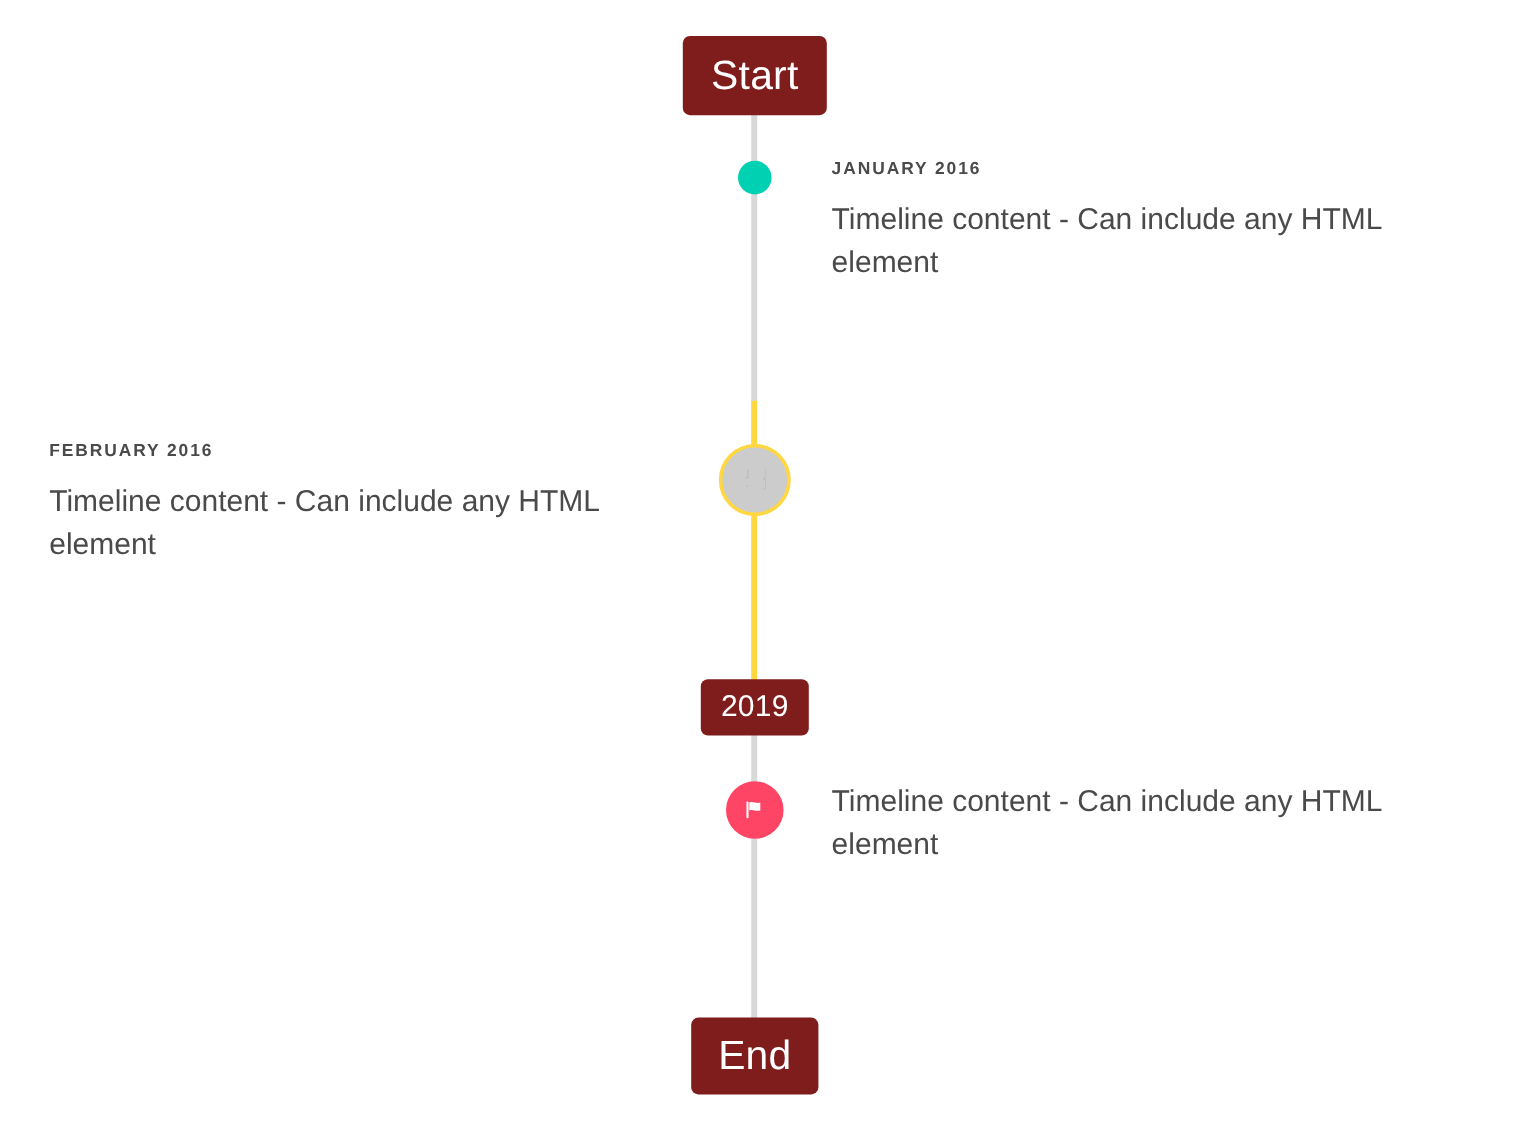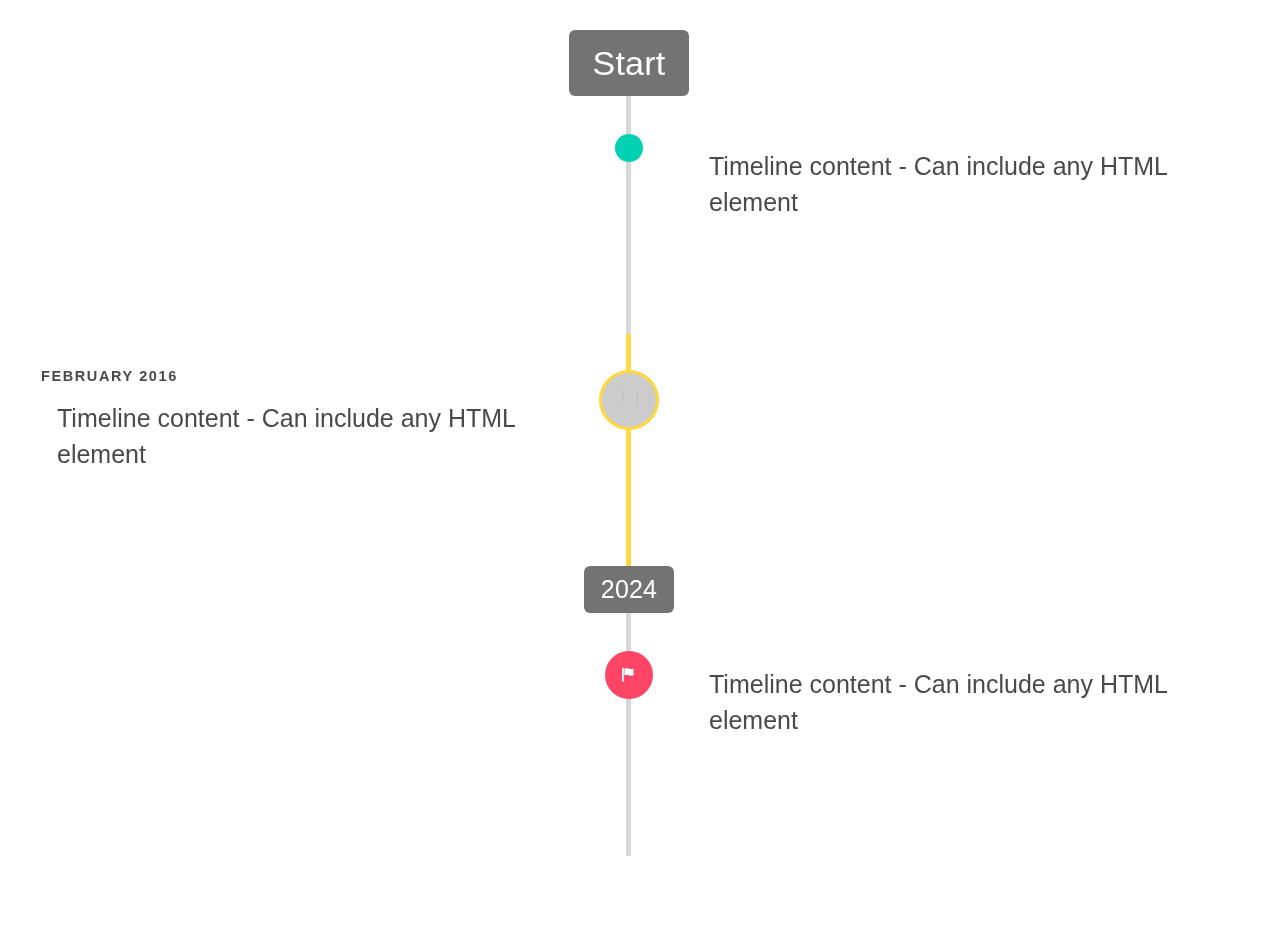--- a/index.html
+++ b/index.html
@@ -28,21 +28,21 @@
     width: 5px;
     background: #d8d8d8;
   }
   .rail-top    { top: 90px;  height: 247px; }
   .rail-yellow { top: 334px; height: 240px; background: #ffd740; }
   .rail-bottom { top: 608px; height: 248px; background: #d8d8d8; }
 
   
   .cap {
     position: absolute;
-    background: #737373;
+    background: #7f1d1d;
     color: #ffffff;
     border-radius: 6px;
     display: flex;
     align-items: center;
     justify-content: center;
     box-sizing: border-box;
     font-weight: 400;
     letter-spacing: 0.2px;
     user-select: none;
   }
@@ -82,21 +82,21 @@
     color: #4a4a4a;
     text-transform: uppercase;
     line-height: 1.2;
     margin: 0 0 16px 0;
   }
   .event-body {
     font-size: 25px;
     font-weight: 400;
     color: #4a4a4a;
     line-height: 1.42;
-    margin: 16px;
+    margin: 0;
   }
 
   
   .marker {
     position: absolute;
     border-radius: 50%;
     box-sizing: border-box;
     display: flex;
     align-items: center;
     justify-content: center;
@@ -143,45 +143,49 @@
   <div class="rail rail-yellow"></div>
   <div class="rail rail-bottom"></div>
 
   <div class="cap cap-start">
     <span>Start</span>
   </div>
 
   <div class="event event-right">
     <div class="marker marker-dot" style="top:134px;"></div>
     <div class="event-text" style="top:133px;">
+      <p class="event-date">JANUARY 2016</p>
       <p class="event-body">Timeline content - Can include any HTML element</p>
     </div>
   </div>
 
   <div class="event event-left">
     <div class="marker marker-ring" style="top:370px;">
       <div class="broken-glyph">] ]
 . ]</div>
     </div>
     <div class="event-text" style="top:368px;">
       <p class="event-date">FEBRUARY 2016</p>
       <p class="event-body">Timeline content - Can include any HTML element</p>
     </div>
   </div>
 
   <div class="cap cap-year">
-    <span>2024</span>
+    <span>2019</span>
   </div>
 
   <div class="event event-right">
     <div class="marker marker-flag" style="top:651px;">
       <svg class="flag-icon" viewBox="0 0 24 24" aria-hidden="true">
         <rect x="4.4" y="4.2" width="1.9" height="15.4" rx="0.9" fill="#ffffff"></rect>
         <path d="M7 5.2c3.6-1.6 6.4 1.3 10 0v7.2c-3.6 1.3-6.4-1.6-10 0z" fill="#ffffff"></path>
       </svg>
     </div>
     <div class="event-text" style="top:651px;">
       <p class="event-body">Timeline content - Can include any HTML element</p>
     </div>
   </div>
 
+  <div class="cap cap-end">
+    <span>End</span>
+  </div>
 
 </div>
 
 </body></html>

